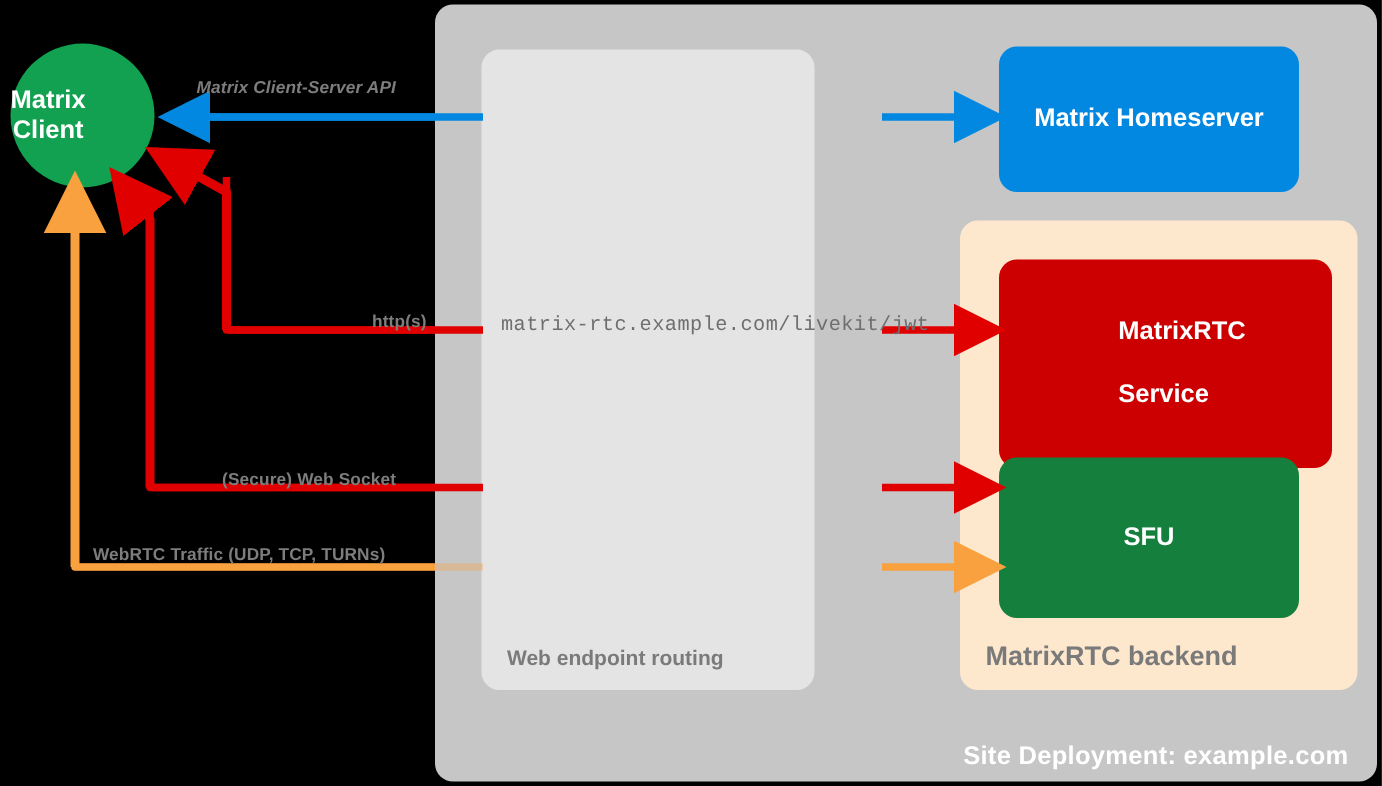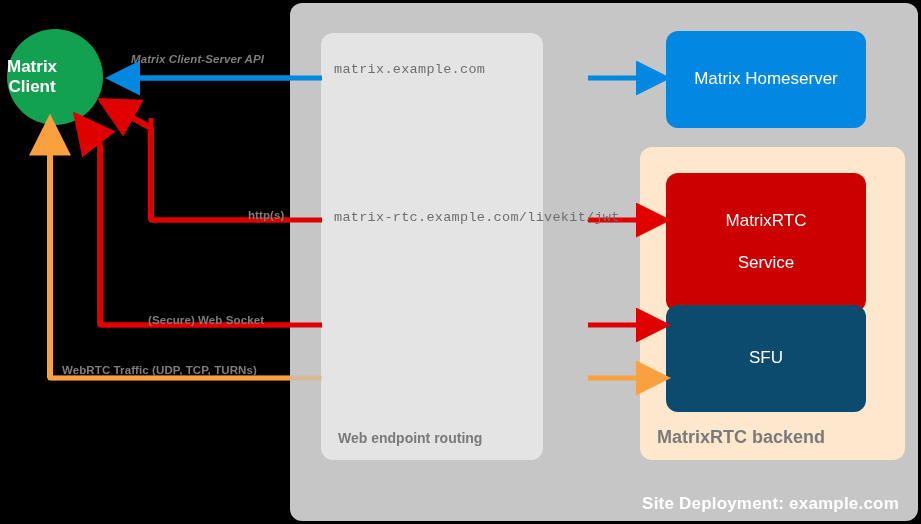--- a/index.html
+++ b/index.html
@@ -28,25 +28,25 @@
     position:absolute;left:640px;top:147px;width:265px;height:313px;
     background:#fde7cd;border-radius:12px;
   }
   .rtc-backend-label{
     position:absolute;left:17px;bottom:12px;
     color:#7a7a7a;font-size:18px;font-weight:bold;white-space:nowrap;
   }
 
   
   .node{position:absolute;border-radius:12px;display:flex;align-items:center;
-        justify-content:center;text-align:center;color:#fff;font-weight:normal;
+        justify-content:center;text-align:left;color:#fff;font-weight:bold;
         line-height:1.22;}
   .node-homeserver{left:666px;top:31px;width:200px;height:97px;background:#0288e0;font-size:17px;}
-  .node-auth{left:666px;top:173px;width:200px;height:139px;background:#cc0000;font-size:17px;}
-  .node-sfu{left:666px;top:305px;width:200px;height:107px;background:#0c4a6e;font-size:17px;}
+  .node-auth{left:666px;top:173px;width:200px;height:139px;background:#cc0000;font-size:17px;padding-left:22px;}
+  .node-sfu{left:666px;top:305px;width:200px;height:107px;background:#15803d;font-size:17px;}
 
   .client-circle{
     position:absolute;left:7px;top:29px;width:96px;height:96px;border-radius:50%;
     background:#12a150;display:flex;align-items:center;
     text-align:center;color:#fff;font-weight:bold;font-size:17px;line-height:1.2;
   }
 
   
   .endpoint{
     position:absolute;color:#6f6f6f;font-family:"Liberation Mono",monospace;
@@ -164,21 +164,20 @@
       <span>MatrixRTC</span><br>
       <br>
       <span>Service</span>
     </span>
   </div>
 
   <div class="node node-sfu">
     <span>SFU</span>
   </div>
 
-  <div class="endpoint ep-hs">matrix.example.com</div>
   <div class="endpoint ep-jwt">matrix-rtc.example.com/livekit/jwt</div>
 
   <div class="edgelabel lbl-csapi">Matrix Client-Server API</div>
   <div class="edgelabel lbl-https">http(s)</div>
   <div class="edgelabel lbl-ws">(Secure) Web Socket</div>
   <div class="edgelabel lbl-webrtc">WebRTC Traffic (UDP, TCP, TURNs)</div>
 
 </div>
 
 </body></html>

